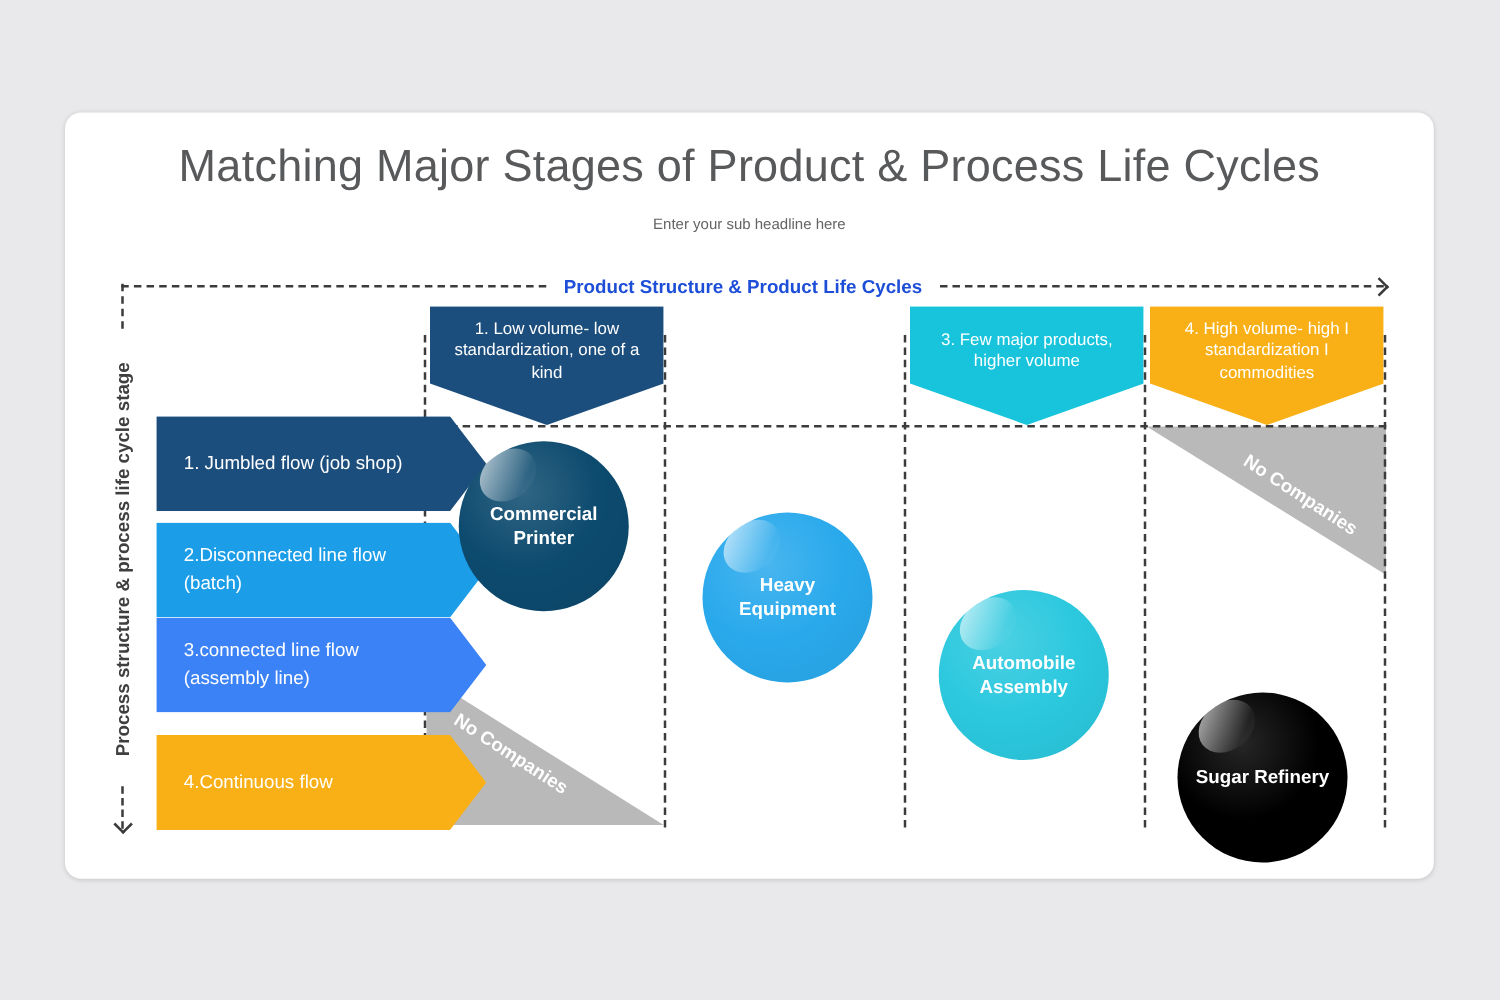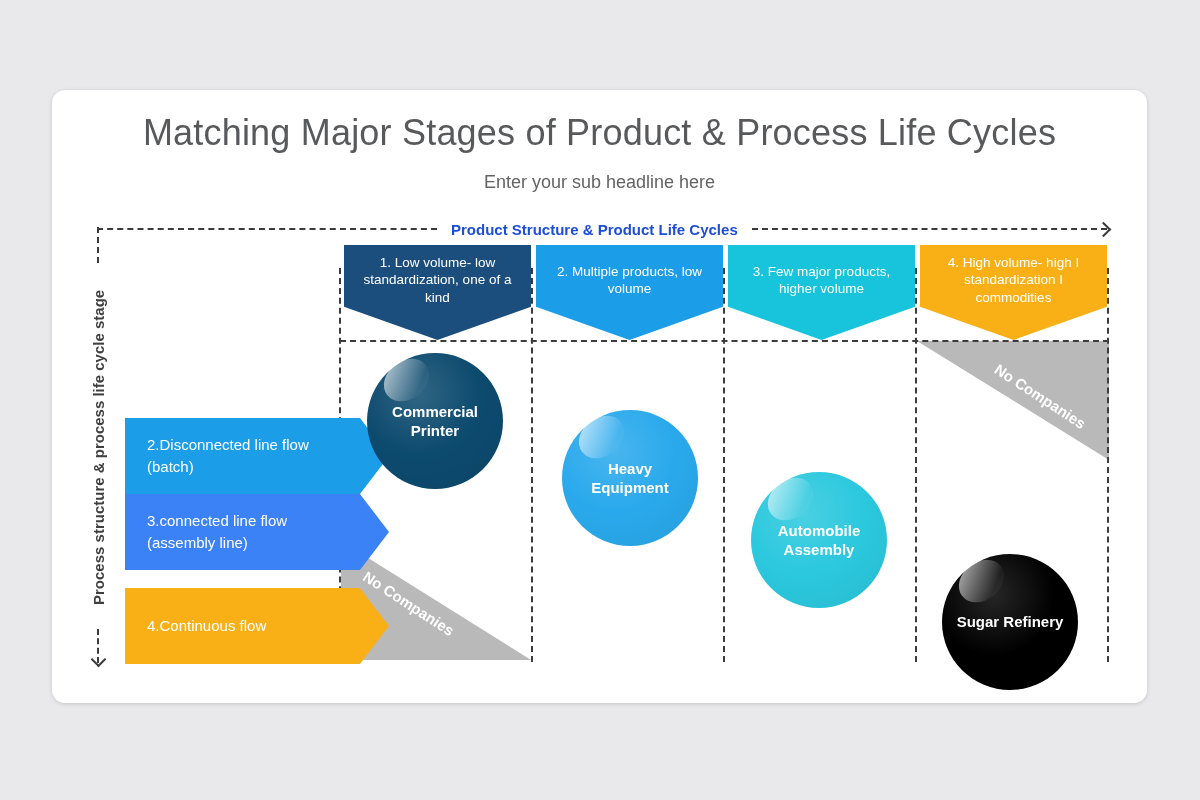--- a/index.html
+++ b/index.html
@@ -2,21 +2,21 @@
 <html><head>
 <meta charset="utf-8">
 <style>
   html,body{margin:0;padding:0;width:1200px;height:800px;background:#e9e9eb;
     font-family:"Liberation Sans", sans-serif;-webkit-font-smoothing:antialiased;overflow:hidden;}
   .slide{position:absolute;left:52px;top:90px;width:1095px;height:613px;background:#ffffff;
     box-shadow:0 1px 4px rgba(0,0,0,.15);border-radius:13px;}
   .title{position:absolute;top:22px;left:0;width:100%;text-align:center;
     font-size:36px;font-weight:400;color:#58595b;letter-spacing:.2px;}
   .subtitle{position:absolute;top:82px;left:0;width:100%;text-align:center;
-    font-size:18px;font-weight:400;color:#646464;}
+    font-size:12px;font-weight:400;color:#646464;}
 
   
   .axis-top{position:absolute;top:128px;left:45px;width:1012px;height:22px;
     display:flex;align-items:center;}
   .axis-top .dash{border-top:2px dashed #3b3b3b;height:0;}
   .axis-top .dash.l{flex:0 0 340px;}
   .axis-top .dash.r{flex:1;}
   .axis-top .lbl{font-size:15px;font-weight:700;color:#1d4ed8;margin:0 14px;white-space:nowrap;}
   .chev{width:9px;height:9px;border-top:2px solid #3b3b3b;border-right:2px solid #3b3b3b;
     display:inline-block;}
@@ -104,30 +104,30 @@
   <div class="tri tri-tr" style="background-color: rgb(185, 185, 185);">
     <span class="tri-label">No Companies</span>
   </div>
   <div class="tri tri-bl" style="background-color: rgb(185, 185, 185);">
     <span class="tri-label">No Companies</span>
   </div>
 
   <div class="banner" style="left: 292px; background-color: rgb(28, 78, 125);">
     <div class="banner-text">1. Low volume- low standardization, one of a kind</div>
   </div>
-  <div class="banner" style="left: 484px; background-color: rgb(27, 157, 232);">
-    <div class="banner-text">2. Multiple products, low volume</div>
-  </div>
   <div class="banner" style="left: 676px; background-color: rgb(23, 196, 220);">
     <div class="banner-text">3. Few major products, higher volume</div>
   </div>
   <div class="banner" style="left: 868px; background-color: rgb(249, 176, 23);">
     <div class="banner-text">4. High volume- high I standardization I commodities</div>
   </div>
 
+  <div class="rowarrow" style="top: 243px; background-color: rgb(28, 78, 125);">
+    <div class="row-text">1. Jumbled flow (job shop)</div>
+  </div>
   <div class="rowarrow" style="top: 328px; background-color: rgb(27, 157, 232);">
     <div class="row-text">2.Disconnected line flow (batch)</div>
   </div>
   <div class="rowarrow" style="top: 404px; background-color: #3b82f6; align-items: center;">
     <div class="row-text">3.connected line flow (assembly line)</div>
   </div>
   <div class="rowarrow" style="top: 498px; background-color: rgb(249, 176, 23);">
     <div class="row-text">4.Continuous flow</div>
   </div>
 

